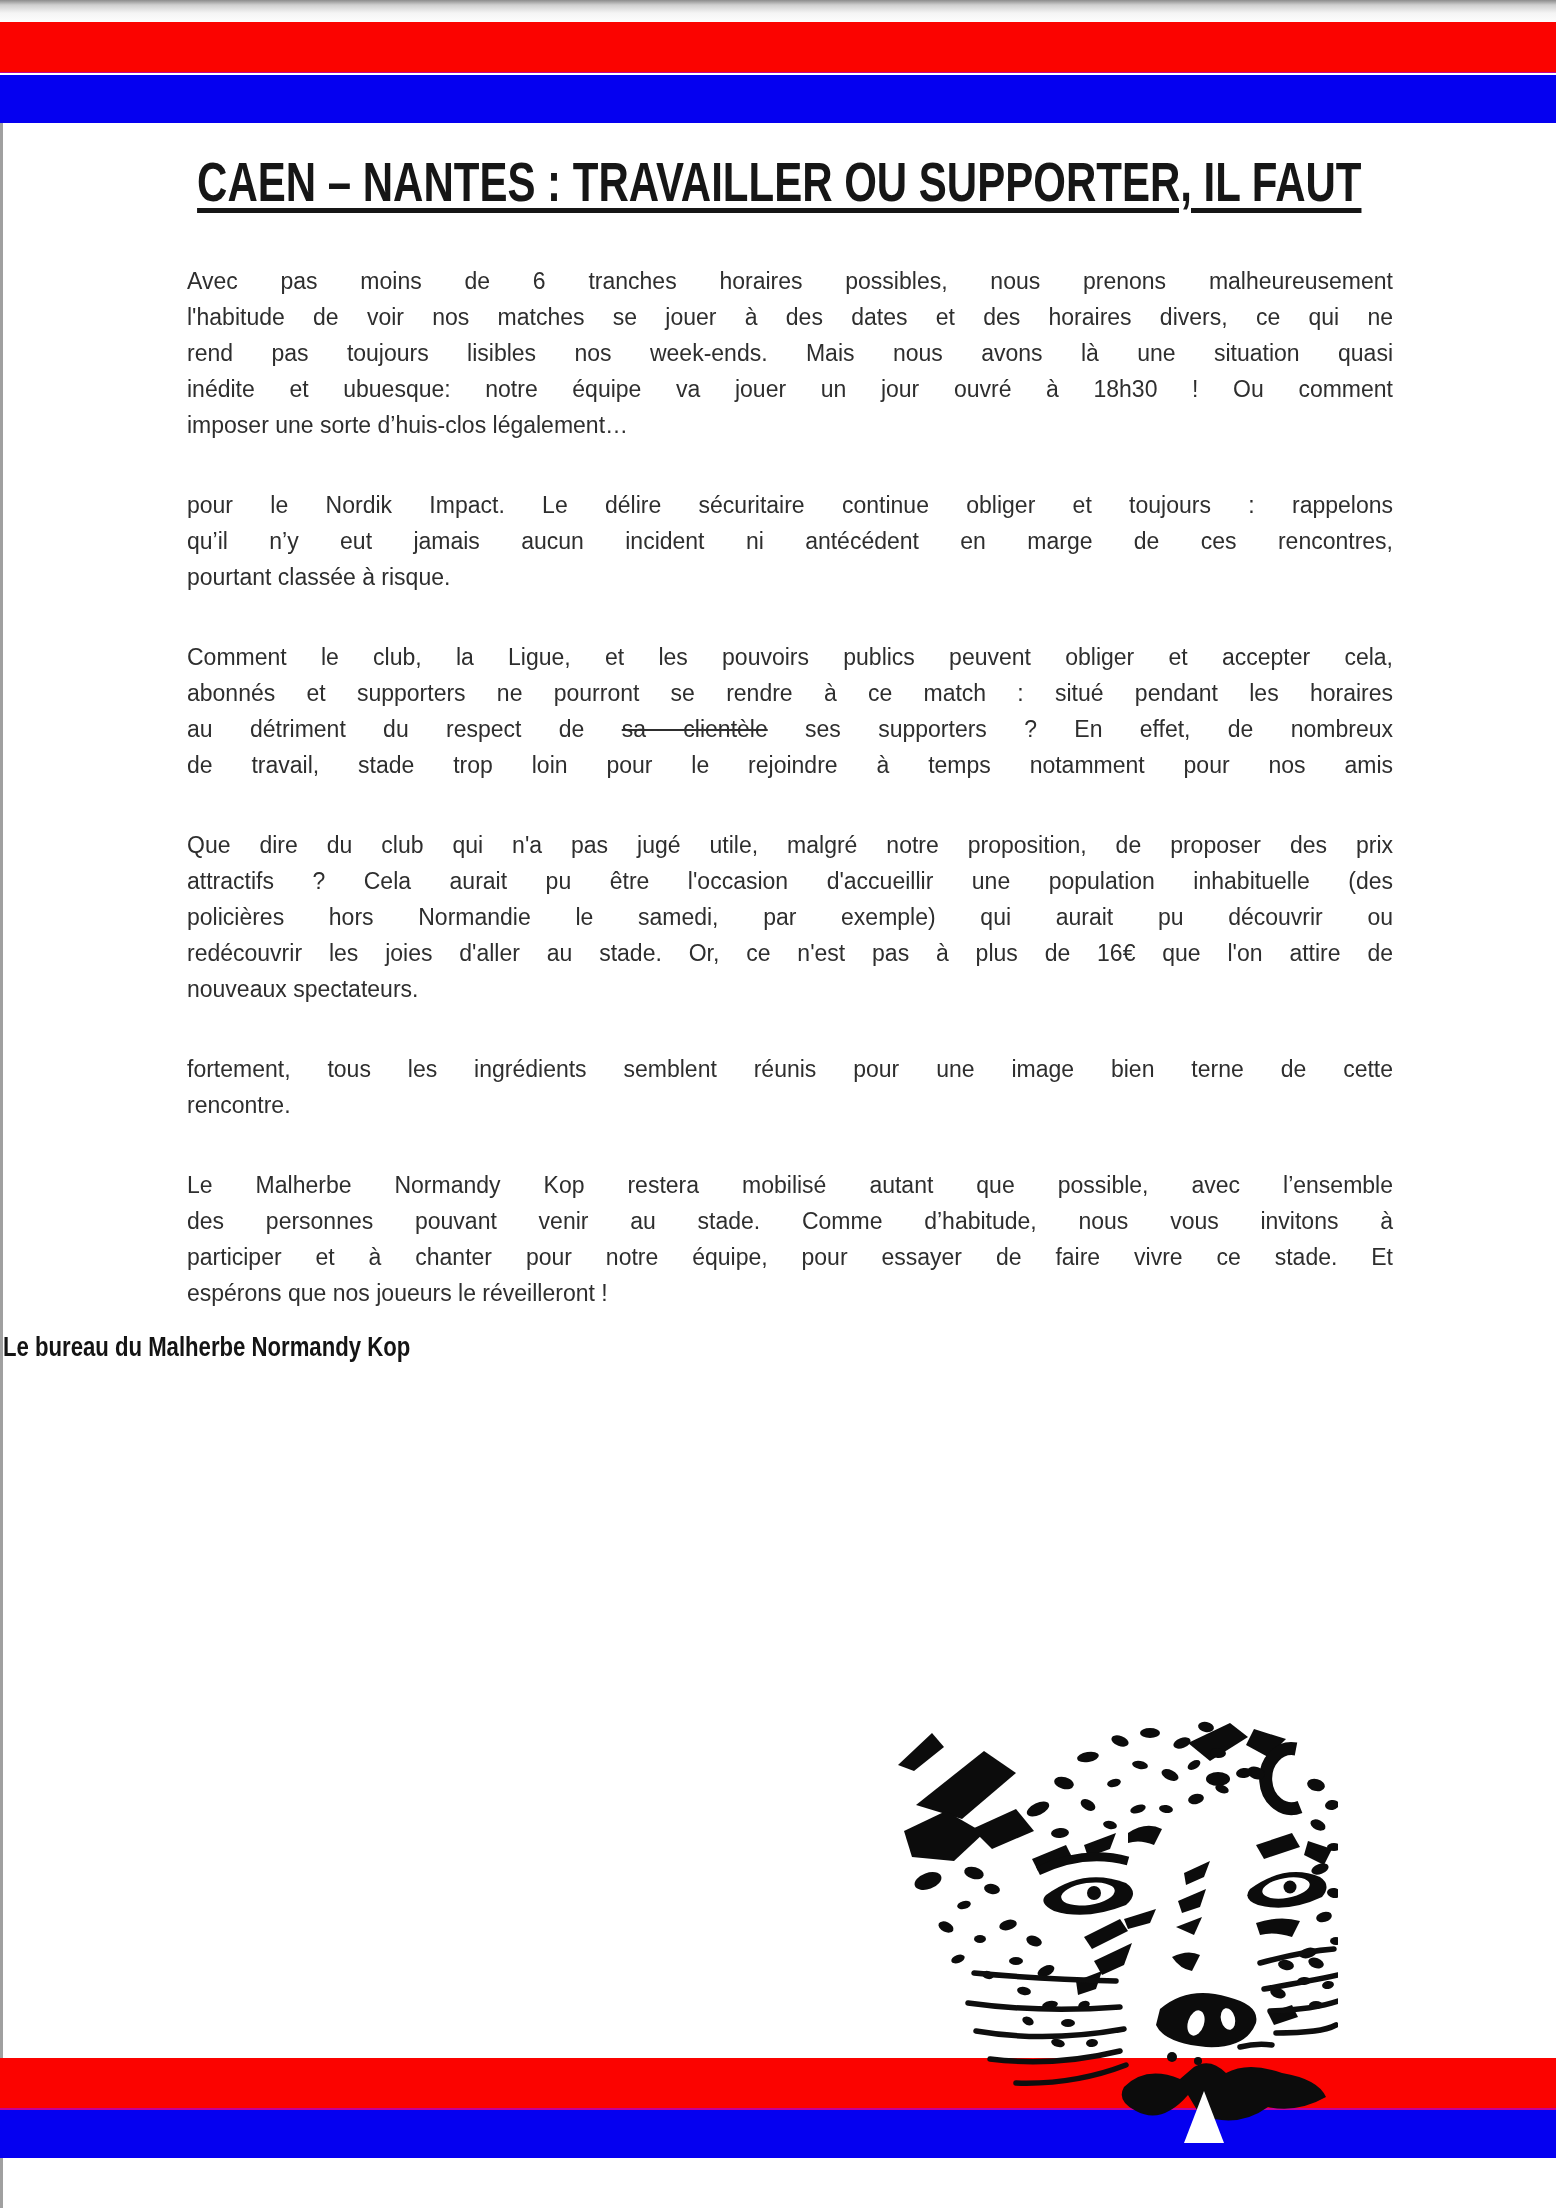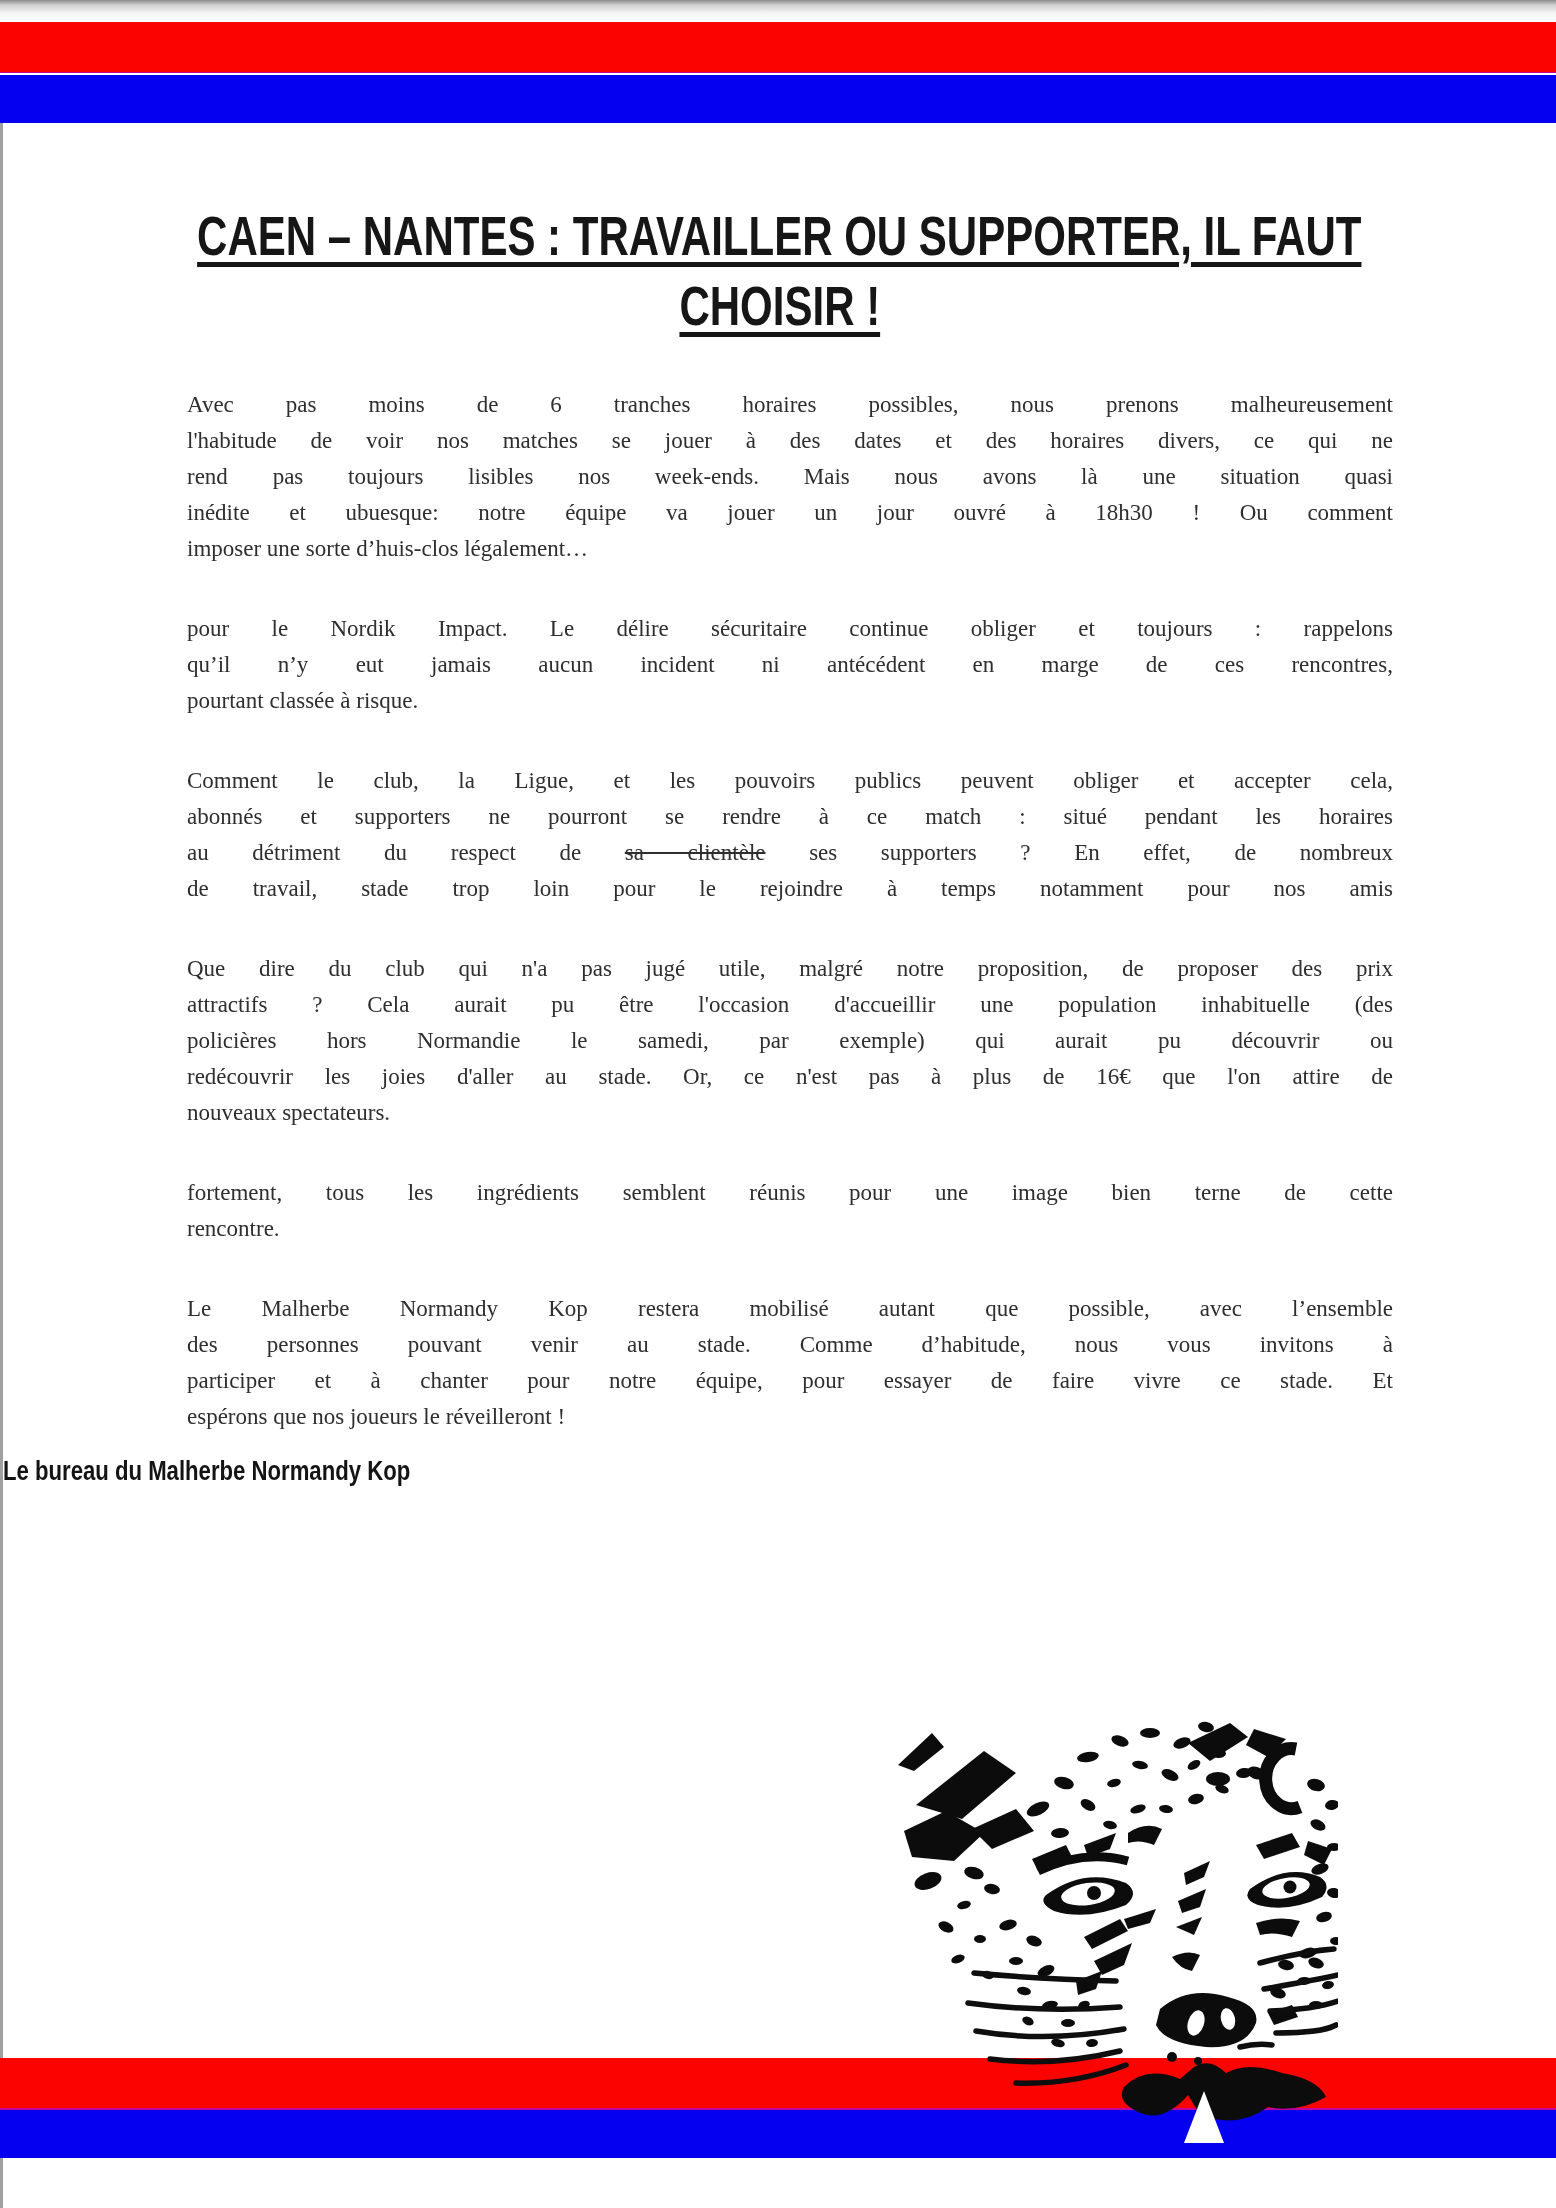--- a/index.html
+++ b/index.html
@@ -13,35 +13,35 @@
   .band-red{height:50px;background:var(--band_red);}
   .sep-magenta{height:1px;background:var(--separator);}
   .sep-magenta2{height:2px;background:var(--separator);}
   .sep-white{height:2px;background:#ffffff;}
   .band-blue{height:48px;background:var(--band_blue);}
   .content{
     position:relative;height:1935px;background:#ffffff;
     border-left:3px solid var(--edge_gray);box-sizing:border-box;
   }
   .title-block{
-    padding-top:78px;display:flex;flex-direction:column;align-items:center;
+    padding-top:24px;display:flex;flex-direction:row;align-items:center;
     color:var(--title_color);
   }
   .title-line{
     white-space:nowrap;font-weight:700;font-size:56px;line-height:70px;
     transform:scaleX(0.75);transform-origin:50% 50%;
     text-decoration:underline;text-decoration-thickness:5px;text-underline-offset:7px;
     letter-spacing:0px;
   }
   .body-text{
     width:1206px;margin-left:184px;margin-top:46px;
     font-size:23px;line-height:36px;color:var(--body_color);
   }
   .para{margin:0 0 44px 0;}
-  .jline{text-align:justify;text-align-last:justify;text-justify:inter-word;font-family:Liberation Serif, serif;}
+  .jline{text-align:justify;text-align-last:justify;text-justify:inter-word;}
   .jline.last{text-align-last:left;}
   .jline s{text-decoration:line-through;}
   .signature{
     margin-top:-26px;white-space:nowrap;font-weight:700;font-size:27px;line-height:36px;
     transform:scaleX(0.82);transform-origin:0 50%;color:#141414;
   }
   .leopard-wrap{position:absolute;left:885px;top:1590px;width:450px;height:430px;}
   .leopard-wrap svg{width:100%;height:100%;display:block;}
   .bottom-strip{height:50px;background:#ffffff;border-left:3px solid var(--edge_gray);box-sizing:border-box;}
 </style>

